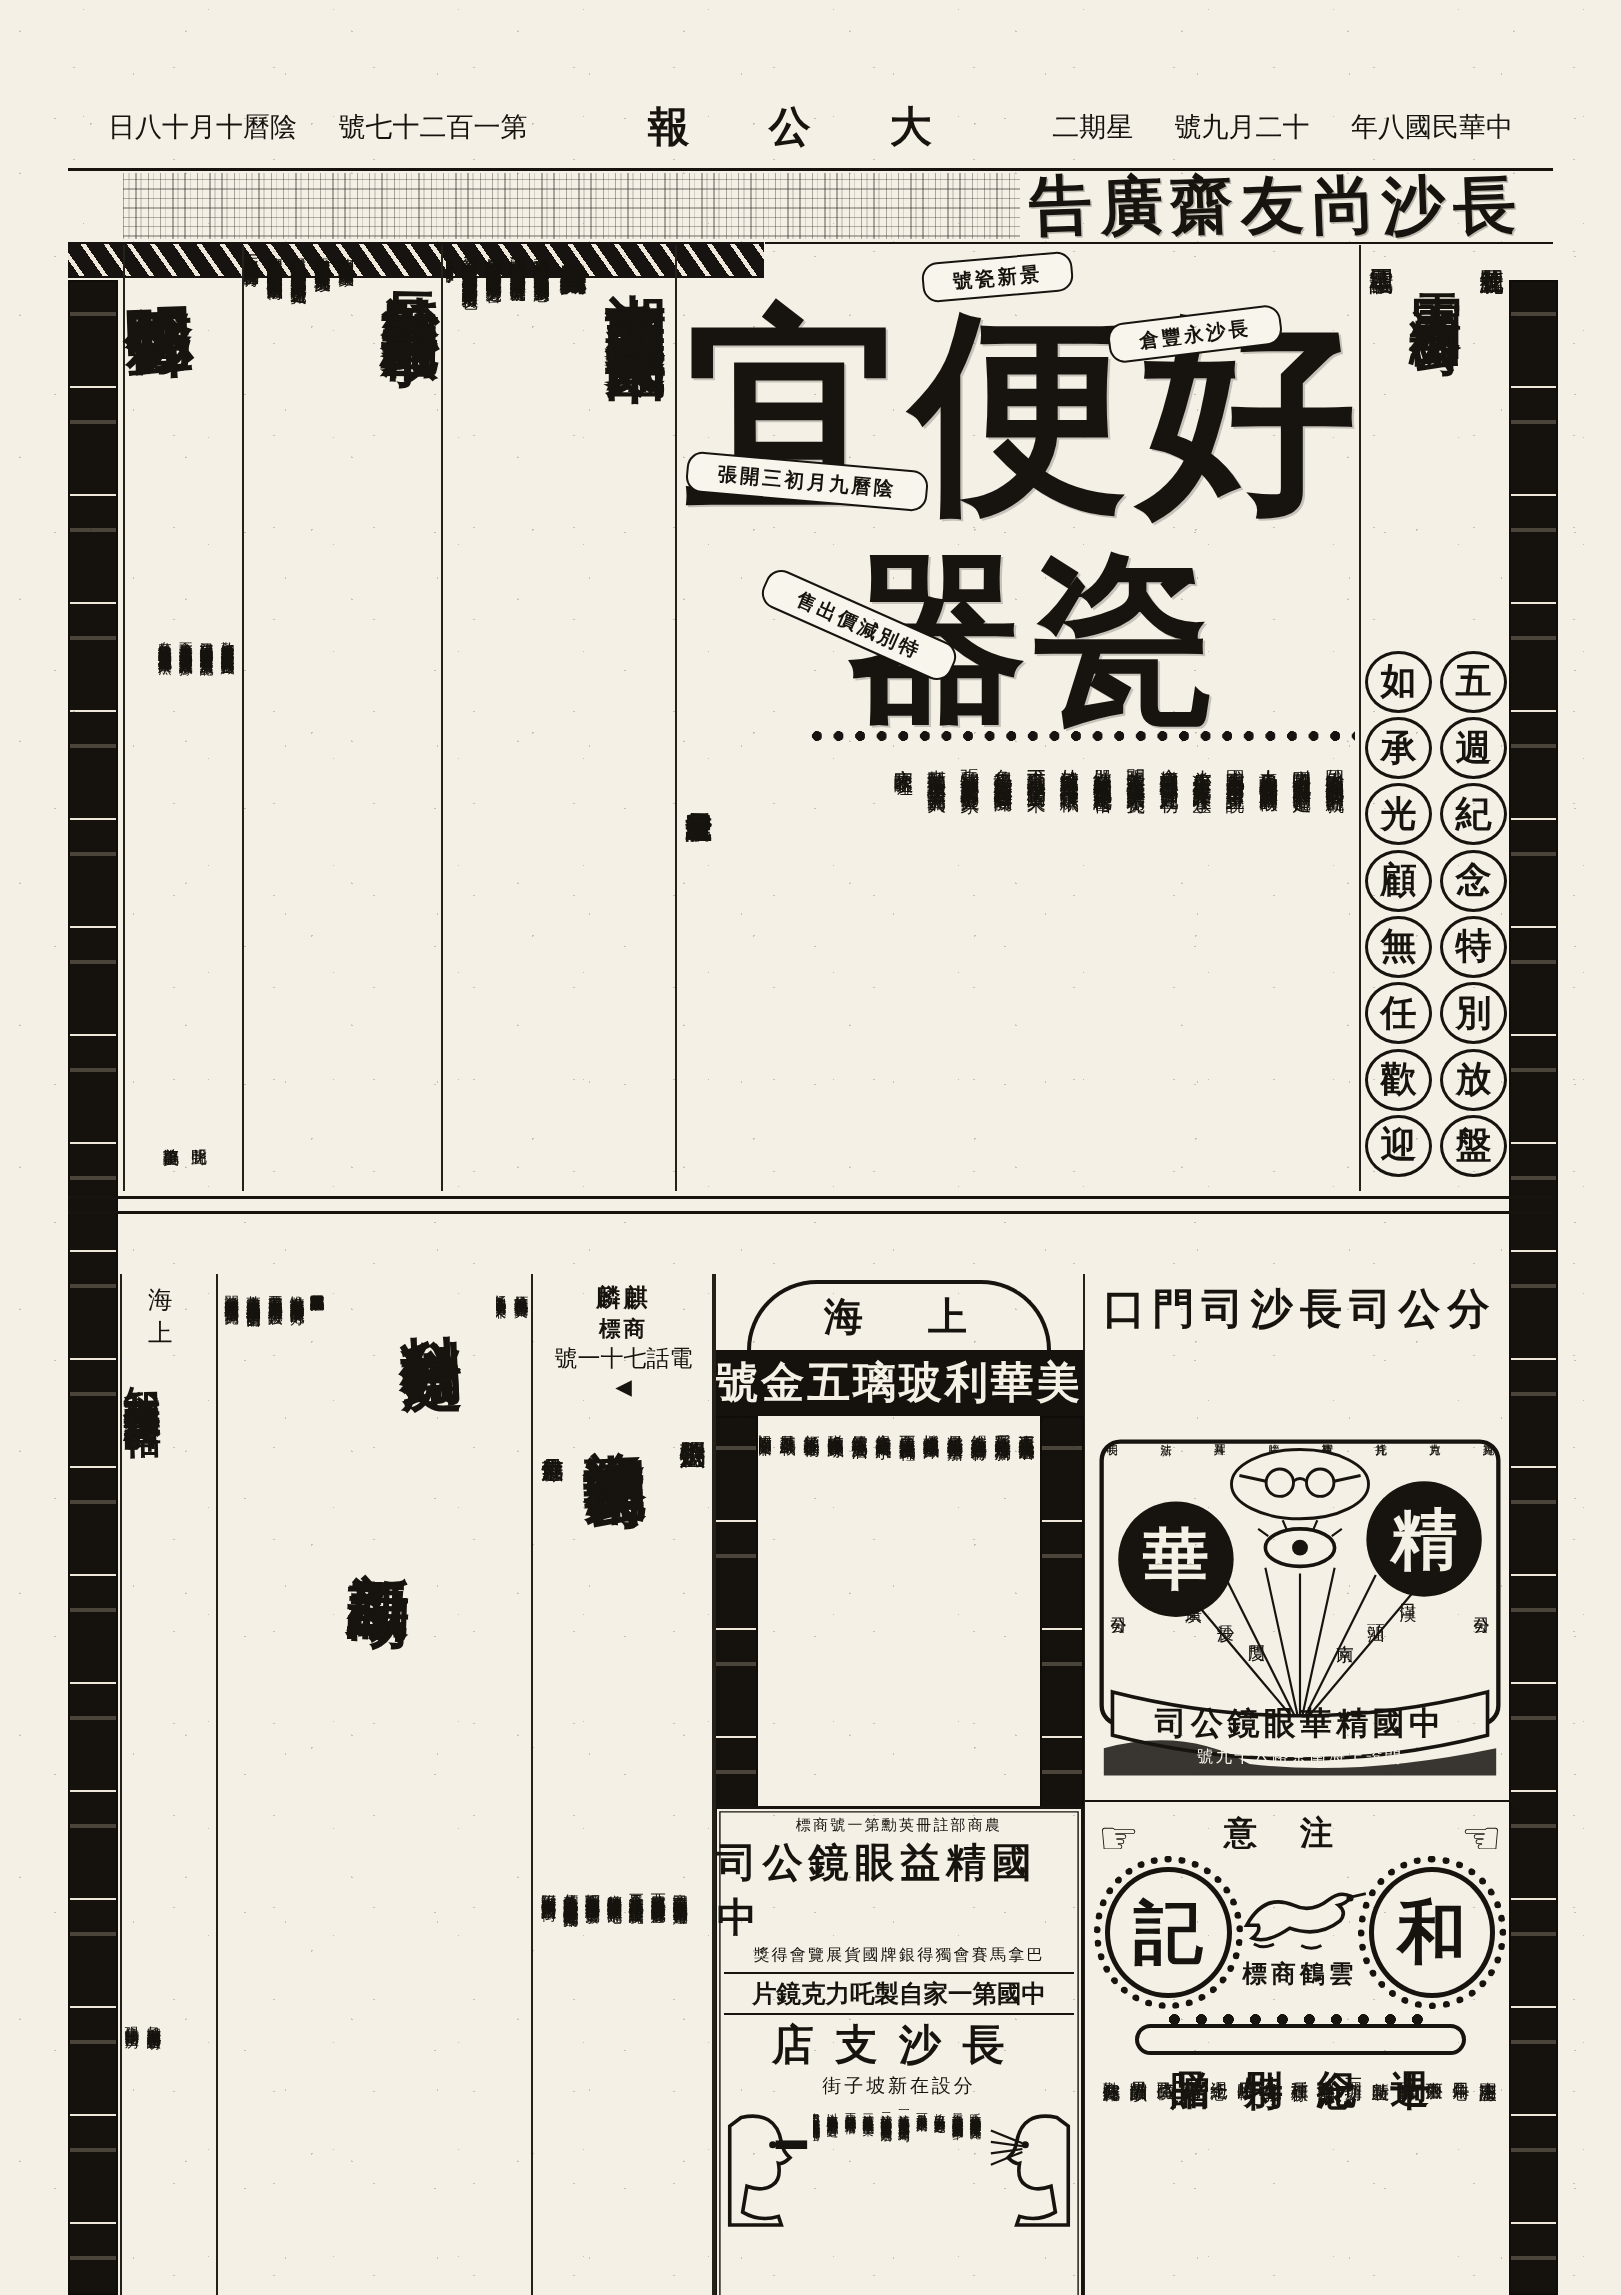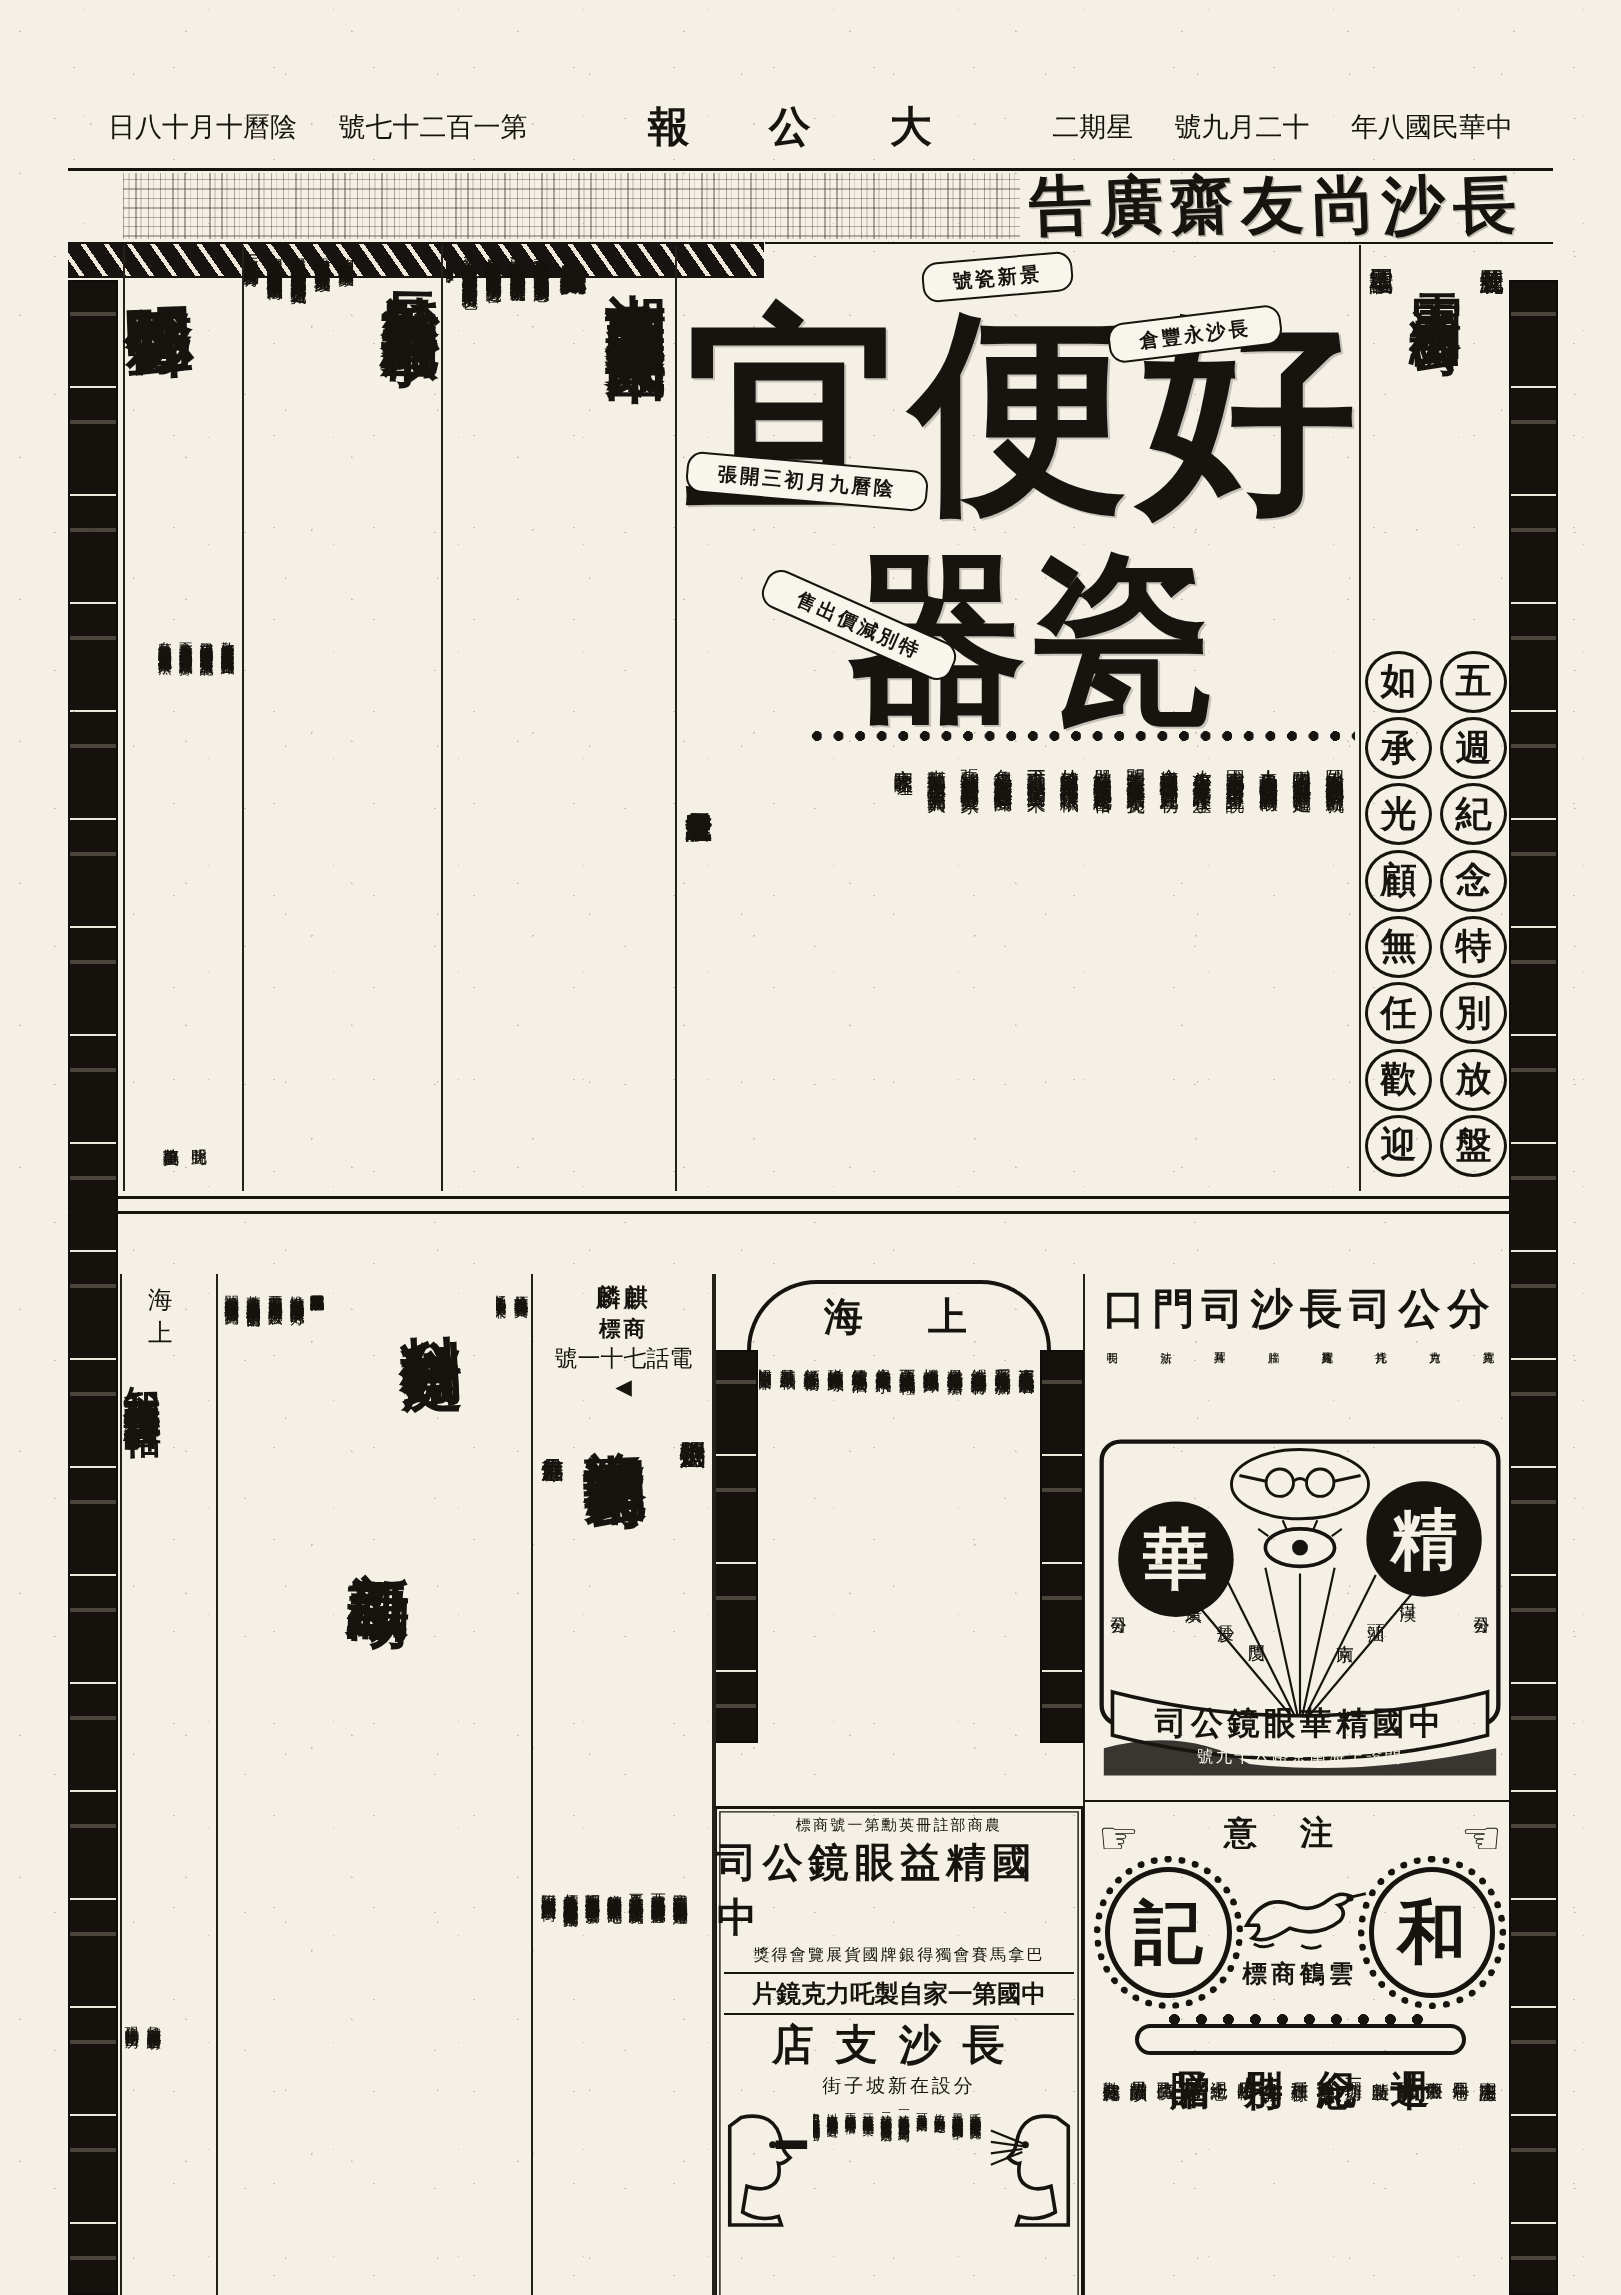--- a/index.html
+++ b/index.html
@@ -191,21 +191,21 @@
       </div>
     <div class="rowrev" style="gap:10px;justify-content:center;">
       <span class="v" style="font-size:16px;">此聲明</span>
       <span class="v" style="font-size:16px;">美華協記啓事</span>
     </div>
   </div>
 
   <div class="abs" style="left:68px;top:1196px;width:1485px;height:11.5px;border-top:3.6px solid #17140f;border-bottom:3.6px solid #17140f;"></div>
 
   <div class="blk2" style="left:1083px;width:430px;">
-    <div style="height:526px;position:relative;">
+    <div style="height:526px;position:relative;text-align:right;">
       <div class="center bold" style="font-size:42px;letter-spacing:7.2px;padding-top:7.2px;">口門司沙長司公分</div>
       <div class="rowrev" style="justify-content:space-around;margin-top:5.8px;height:92px;">
           <p class="v lensitem">克羅片</p>
           <p class="v lensitem">克力片</p>
           <p class="v lensitem">托克片</p>
           <p class="v lensitem">克羅斯片</p>
           <p class="v lensitem">腦片</p>
           <p class="v lensitem">耳羅片</p>
           <p class="v lensitem">新法</p>
           <p class="v lensitem">明長</p>
@@ -282,20 +282,21 @@
           <p>克己將價</p>
           <p>另備贈品以酬</p>
           <p>歡迎特此露佈</p>
         </div>
     </div>
   </div>
 
   <div class="blk2" style="left:712px;width:370px;">
     <div style="height:526px;position:relative;">
       <div class="arch" style="width:238px;height:66px;margin:5.8px auto 0;font-size:39px;font-weight:900;letter-spacing:65px;padding-left:58px;">海上</div>
+      <div class="blackband" style="height:66px;font-size:43px;font-weight:900;letter-spacing:2.9px;">號金五璃玻利華美</div>
       <div class="rowrev" style="height:389px;justify-content:space-between;">
         <div class="sideband" style="width:40px;height:100%;"></div>
         <div class="cols tight" style="height:375px;font-size:16px;width:281px;padding-top:5.8px;">
             <p>專運泰西紅毛車邊眠光衣鏡插屏名</p>
             <p>種五彩冰梅時花軟緣厚薄玻璃新洋</p>
             <p>堆絹美女山水花鳥畫鏡掛屏照崙材</p>
             <p>料婁品卡紙樟腦衛生臭水呂宋雪茄</p>
             <p>撜煙杭煙勿臘烟斗包車鐵床鐵</p>
             <p>櫬西式木器抬毯地毡紋皮西式靴鞋</p>
             <p>金銀手表應用妝品電燈料汽水</p>

